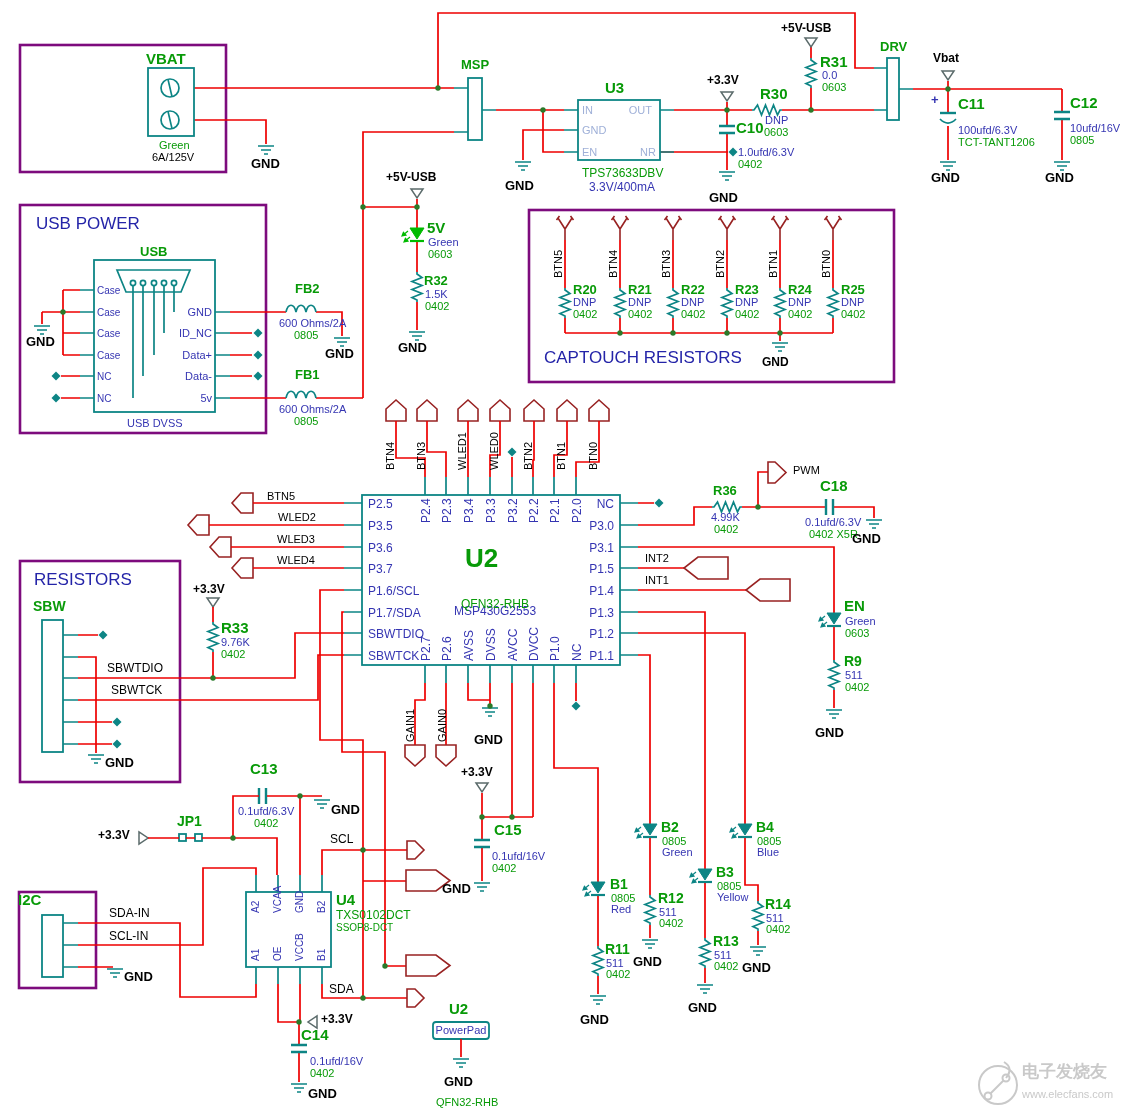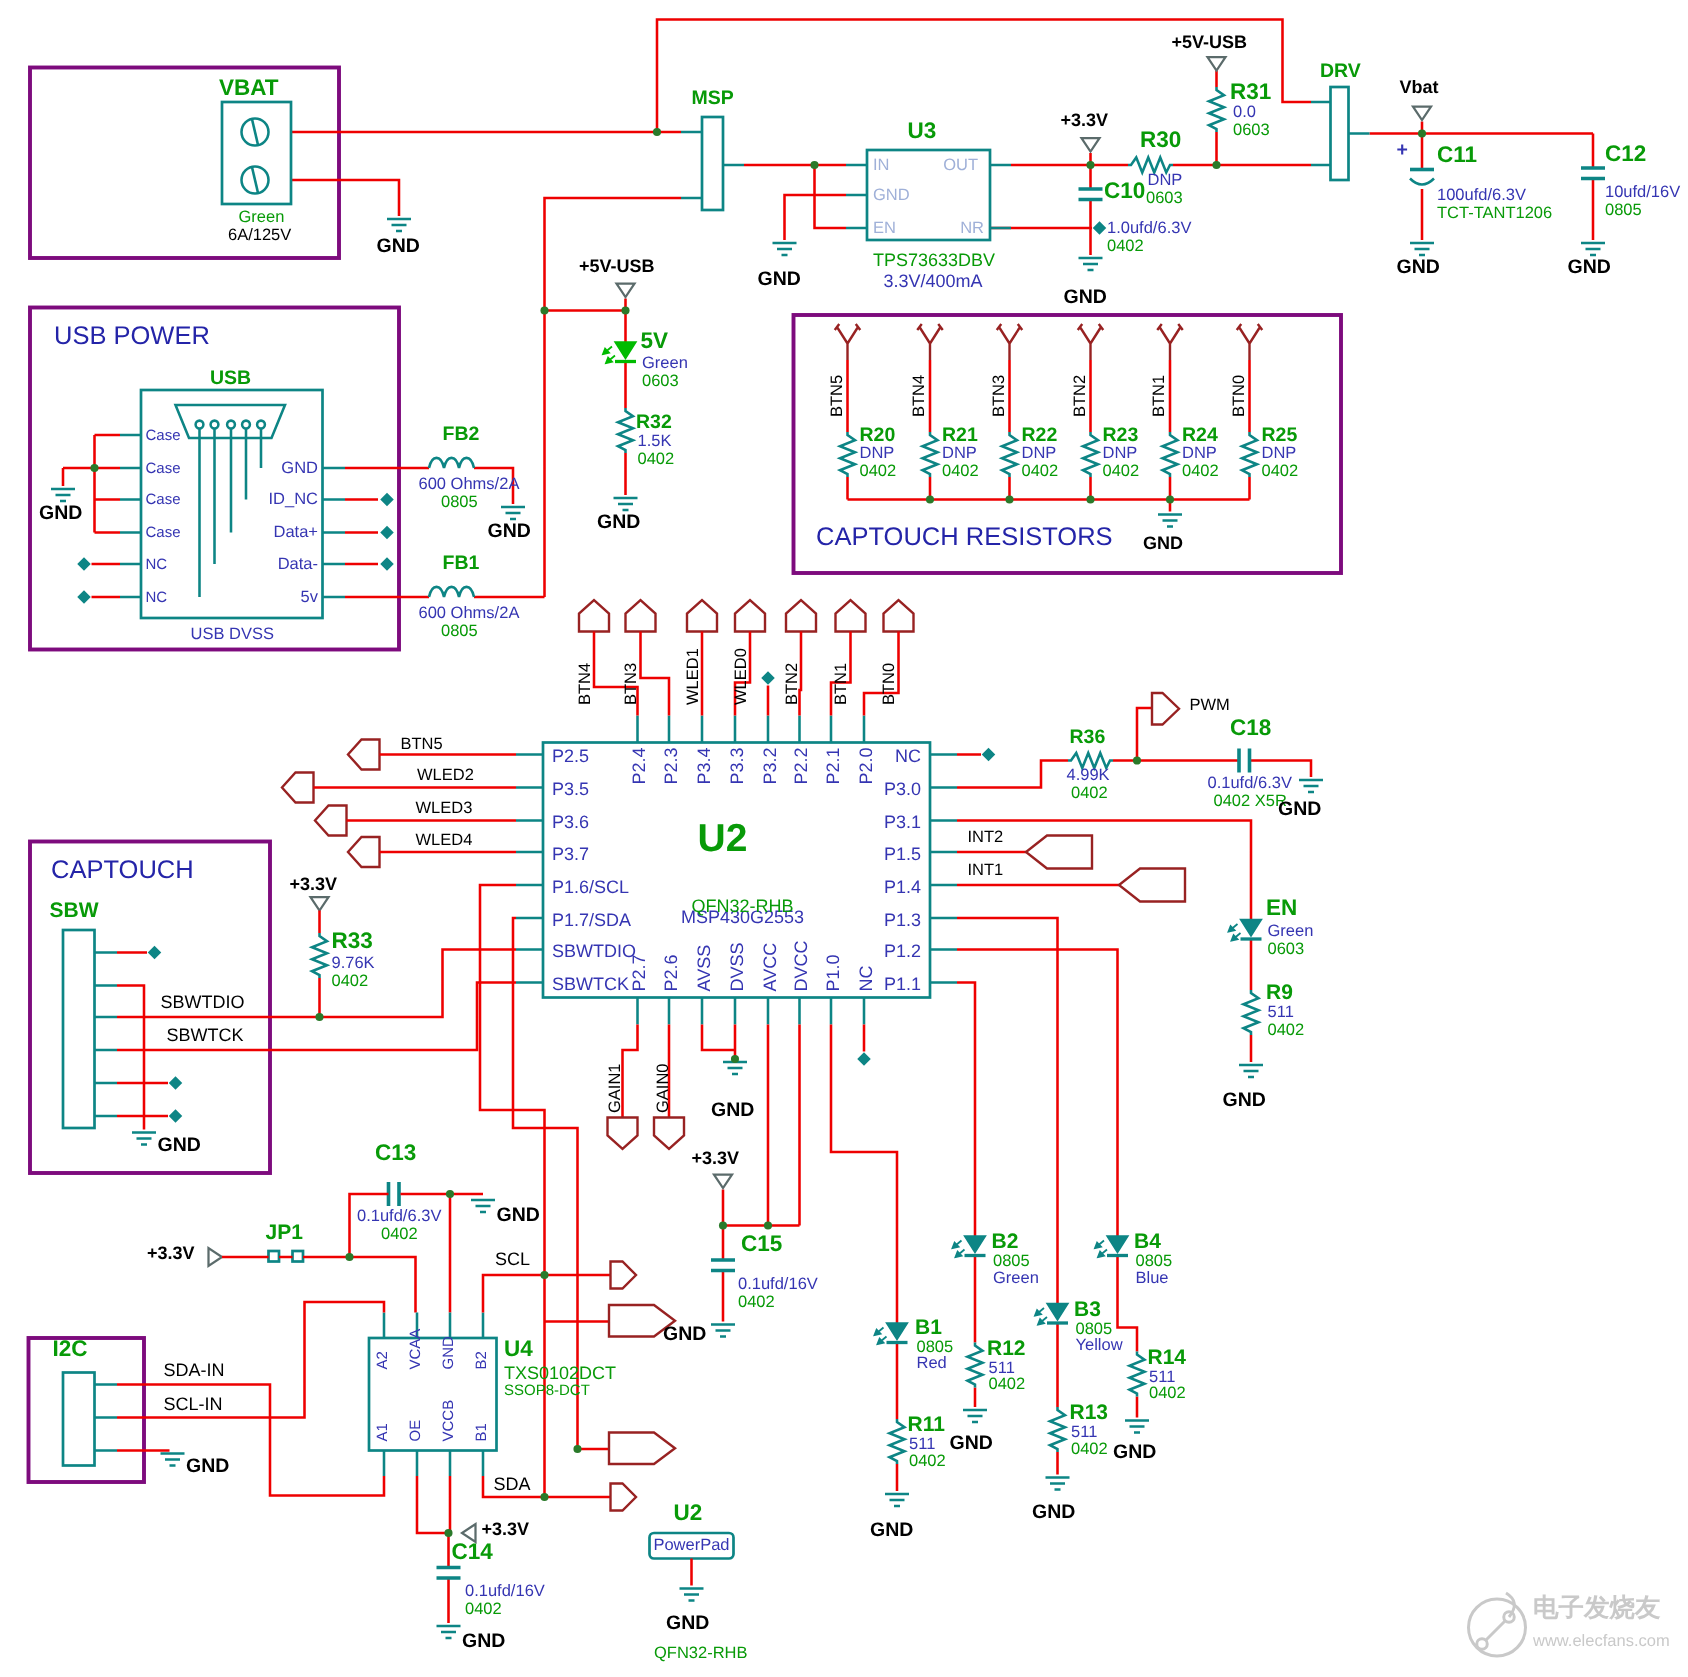--- a/index.html
+++ b/index.html
@@ -561,21 +561,21 @@
 <span class="lbl k fs11" style="left:277px;top:554px">WLED4</span>
 <span class="lbl rot k fs11" style="left:404px;top:742px">GAIN1</span>
 <span class="lbl rot k fs11" style="left:436px;top:742px">GAIN0</span>
 <span class="lbl kb fs13" style="left:474px;top:732px">GND</span>
 
 <span class="lbl kb fs12" style="left:193px;top:582px">+3.3V</span>
 <span class="lbl g fs15" style="left:221px;top:619px">R33</span>
 <span class="lbl b fs11" style="left:221px;top:636px">9.76K</span>
 <span class="lbl gr fs11" style="left:221px;top:648px">0402</span>
 
-<span class="lbl bb fs17" style="left:34px;top:570px">CAPTOUCH</span>
+<span class="lbl bb fs17" style="left:34px;top:570px">RESISTORS</span>
 <span class="lbl g fs14" style="left:33px;top:598px">SBW</span>
 <span class="lbl k fs12" style="left:107px;top:661px">SBWTDIO</span>
 <span class="lbl k fs12" style="left:111px;top:683px">SBWTCK</span>
 <span class="lbl kb fs13" style="left:105px;top:755px">GND</span>
 
 <span class="lbl g fs13" style="left:713px;top:483px">R36</span>
 <span class="lbl b fs11" style="left:711px;top:511px">4.99K</span>
 <span class="lbl gr fs11" style="left:714px;top:523px">0402</span>
 <span class="lbl k fs11" style="left:793px;top:464px">PWM</span>
 <span class="lbl g fs15" style="left:820px;top:477px">C18</span>
@@ -599,21 +599,21 @@
 <span class="lbl gr fs11" style="left:492px;top:862px">0402</span>
 <span class="lbl kb fs13" style="left:442px;top:881px">GND</span>
 
 <span class="lbl kb fs12" style="left:98px;top:828px">+3.3V</span>
 <span class="lbl g fs14" style="left:177px;top:813px">JP1</span>
 <span class="lbl g fs15" style="left:250px;top:760px">C13</span>
 <span class="lbl b fs11" style="left:238px;top:805px">0.1ufd/6.3V</span>
 <span class="lbl gr fs11" style="left:254px;top:817px">0402</span>
 <span class="lbl kb fs13" style="left:331px;top:802px">GND</span>
 
-<span class="lbl g fs15" style="left:35px;top:891px">I2C</span>
+<span class="lbl g fs15" style="left:18px;top:891px">I2C</span>
 <span class="lbl k fs12" style="left:109px;top:906px">SDA-IN</span>
 <span class="lbl k fs12" style="left:109px;top:929px">SCL-IN</span>
 <span class="lbl kb fs13" style="left:124px;top:969px">GND</span>
 <span class="lbl g fs15" style="left:336px;top:891px">U4</span>
 <span class="lbl gr fs12" style="left:336px;top:908px">TXS0102DCT</span>
 <span class="lbl gr fs10" style="left:336px;top:922px">SSOP8-DCT</span>
 <span class="lbl rot b fs10" style="left:250px;top:913px">A2</span>
 <span class="lbl rot b fs10" style="left:272px;top:913px">VCAA</span>
 <span class="lbl rot b fs10" style="left:294px;top:913px">GND</span>
 <span class="lbl rot b fs10" style="left:316px;top:913px">B2</span>

